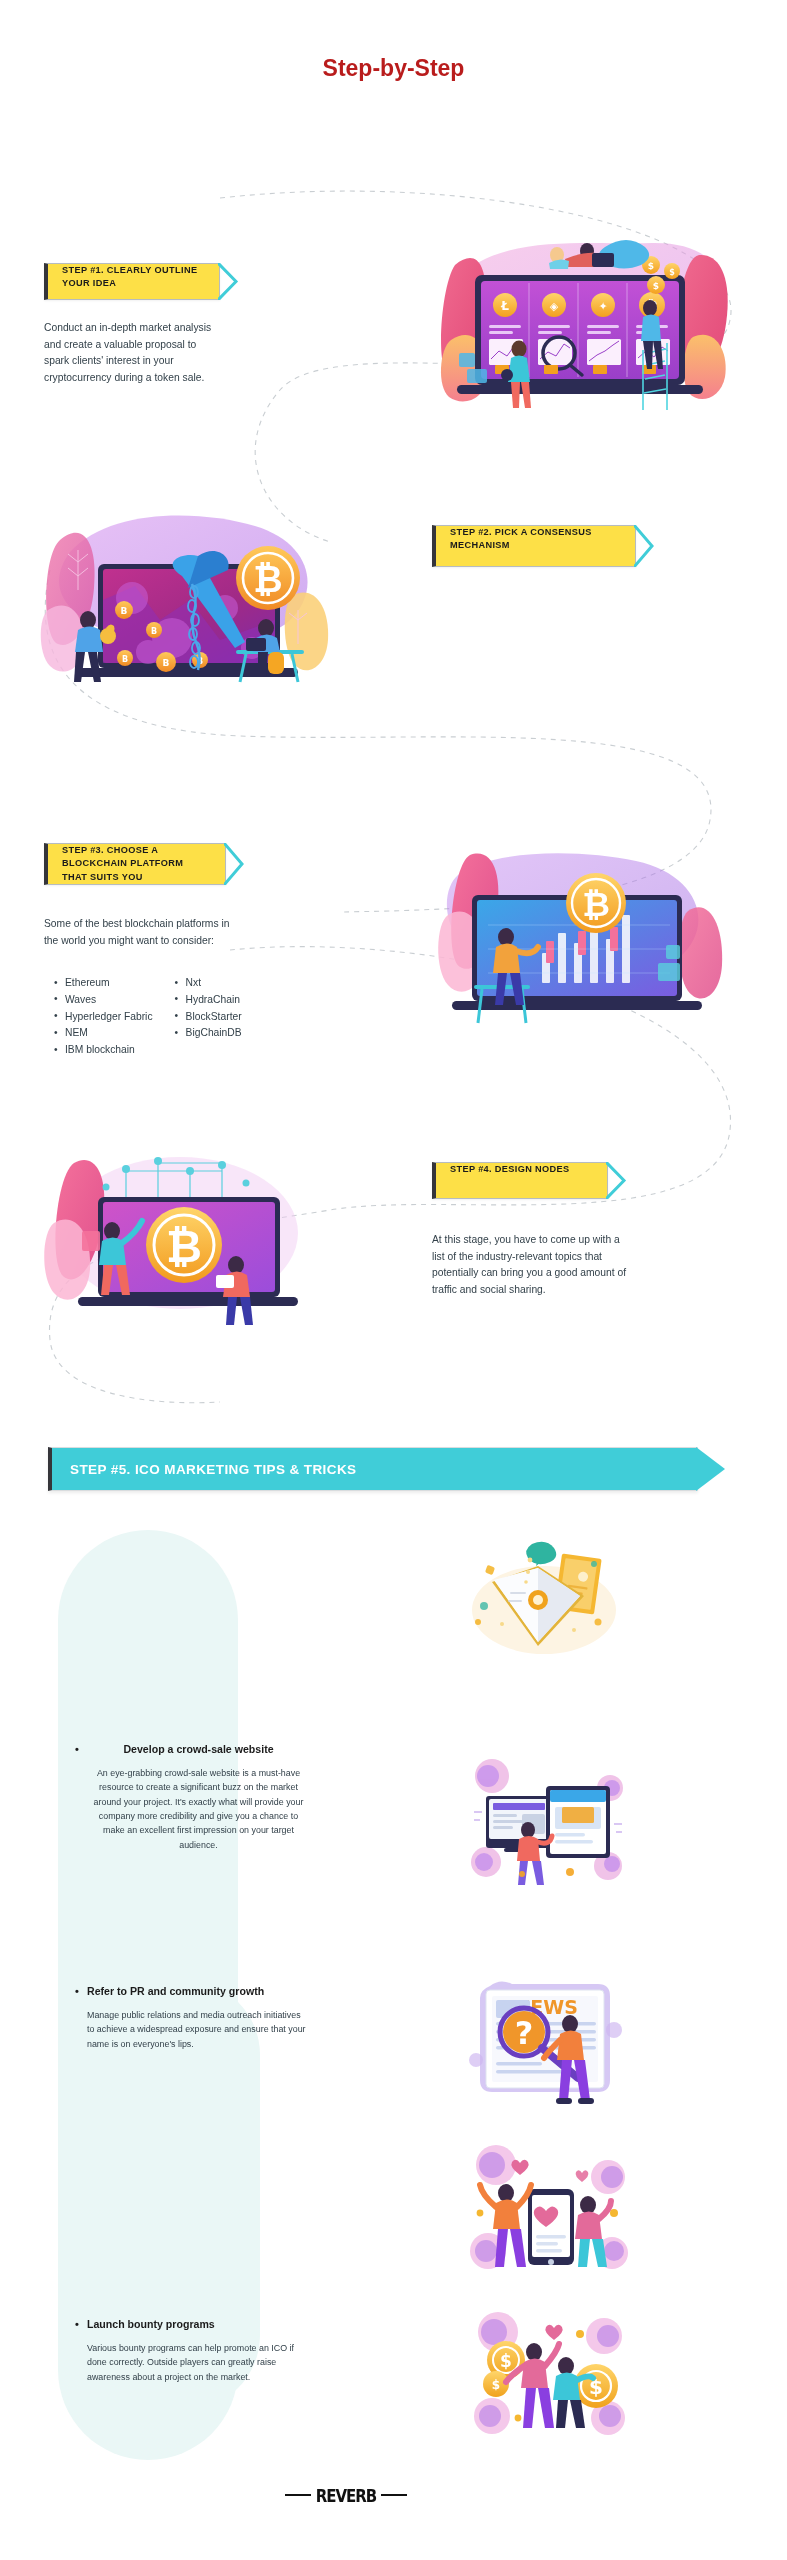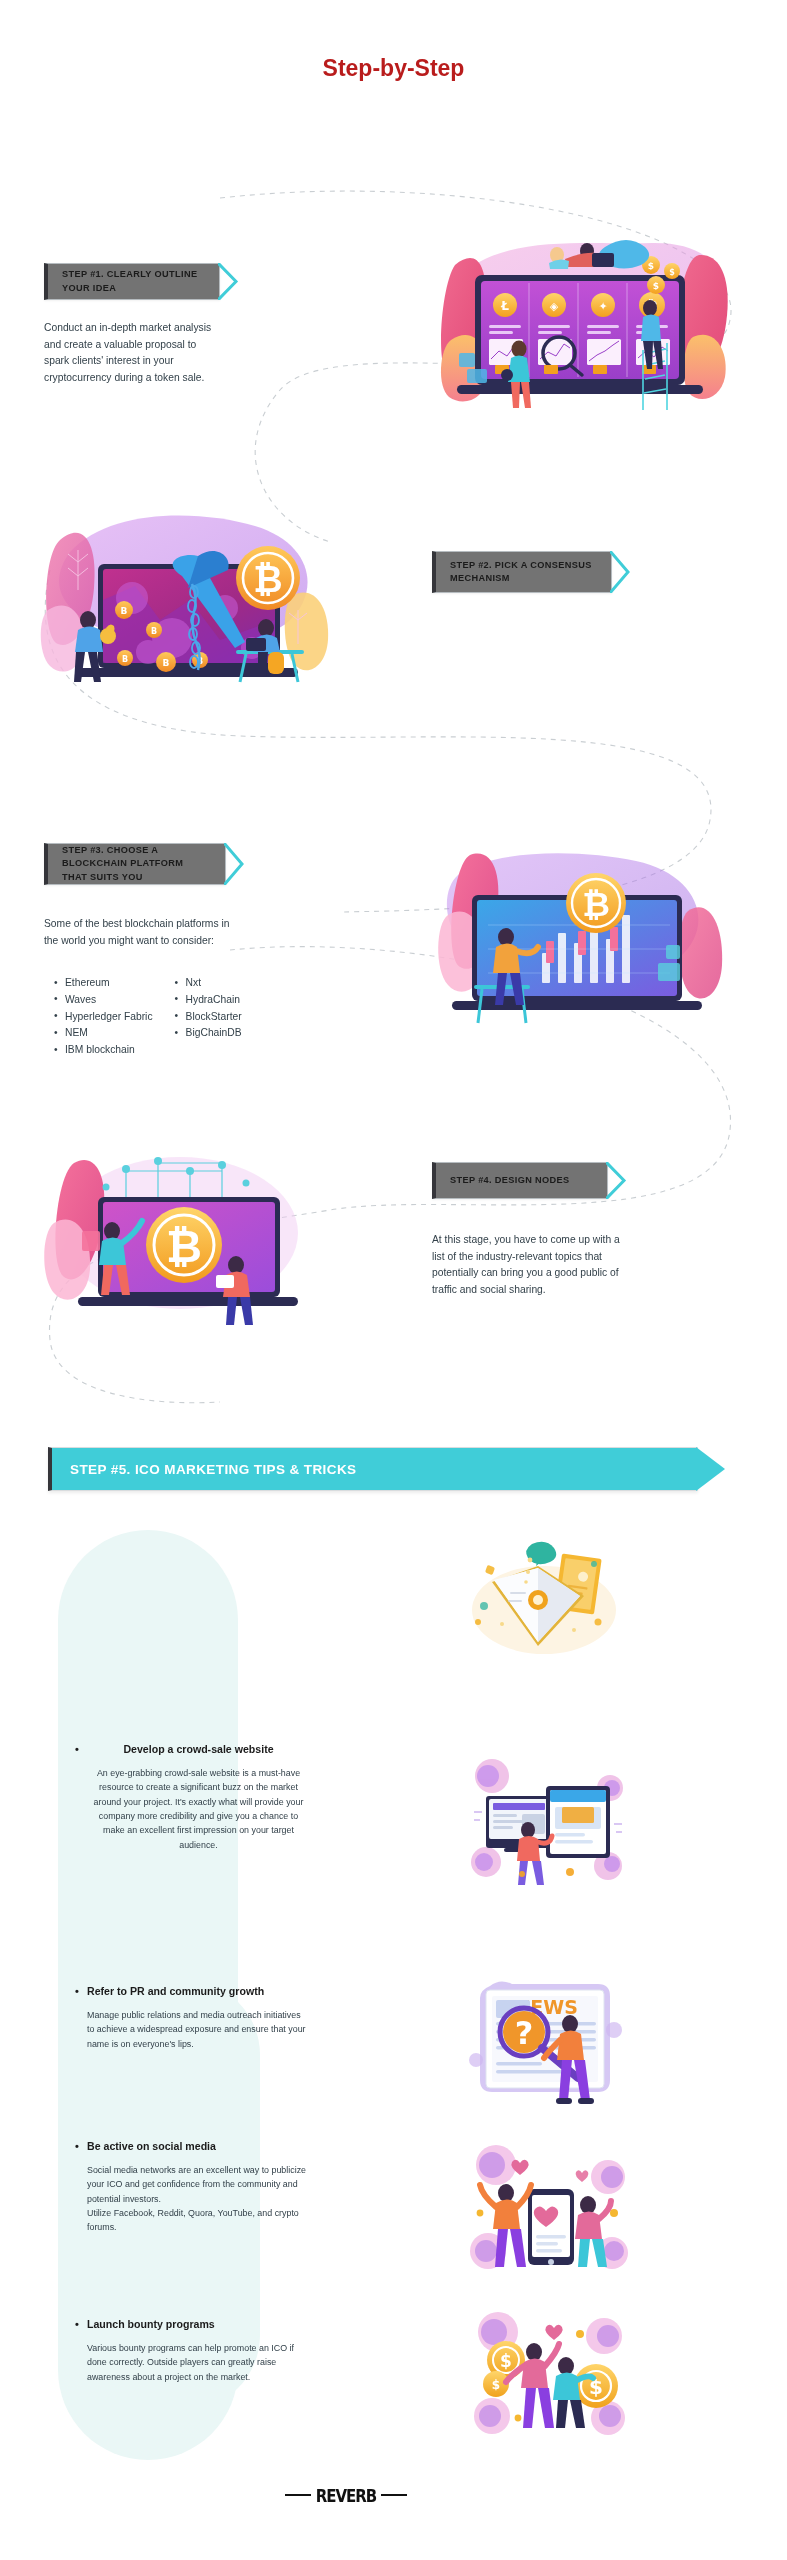--- a/index.html
+++ b/index.html
@@ -33,25 +33,24 @@
   .title-sub {
     margin-top: 11px;
     font-size: 23px;
     font-weight: bold;
     color: #b91c1c;
   }
 
   
   .banner {
     position: absolute;
-    background: #737373;
+    background: #fde047;
     border: 1px solid #b6bcc0;
     border-left: 4px solid #35353a;
     display: flex;
-    align-items: center;
     padding: 0 14px;
     font-size: 9.2px;
     font-weight: bold;
     letter-spacing: 0.35px;
     line-height: 1.45;
     color: #1b1b1b;
     text-transform: uppercase;
     box-shadow: 0 1px 2px rgba(0,0,0,0.06);
   }
   .banner .arrow {
@@ -408,21 +407,21 @@
         <line x1="252" y1="154" x2="258" y2="182" stroke="#3cc6d8" stroke-width="3"></line>
         <ellipse cx="226" cy="128" rx="8" ry="9" fill="#3c2a46"></ellipse>
         <path d="M216 138 q 11 -7, 21 0 l 3 14 h -27Z" fill="#4fa3e8"></path>
         <rect x="206" y="138" width="20" height="13" rx="2" fill="#2b2b52"></rect>
         <path d="M218 152 l 0 24 h 8 l 2 -24Z" fill="#2b2b52"></path>
         <rect x="228" y="152" width="16" height="22" rx="6" fill="#f5a623"></rect>
       </g>
     </svg>
   </div>
 
-  <div class="banner" style="left:432px; top:551px; width:180px; height:42px;">
+  <div class="banner" style="left:432px; top:525px; width:204px; height:42px;">
     <span>STEP #2. PICK A CONSENSUS MECHANISM</span>
     <span class="arrow">
       <svg viewBox="0 0 22 42" preserveAspectRatio="none">
           <path d="M0 0 L18 21 L0 42" fill="none" stroke="#40cdd8" stroke-width="3"></path>
         </svg>
     </span>
   </div>
 
   <div class="illo" style="left:430px; top:845px; width:300px; height:200px;">
     <svg width="300" height="200" viewBox="0 0 300 200">
@@ -575,21 +574,21 @@
   </div>
 
   <div class="banner" style="left:432px; top:1162px; width:176px; height:37px;">
     <span>STEP #4. DESIGN NODES</span>
     <span class="arrow">
       <svg viewBox="0 0 22 37" preserveAspectRatio="none">
           <path d="M0 0 L18 18.5 L0 37" fill="none" stroke="#40cdd8" stroke-width="3"></path>
         </svg>
     </span>
   </div>
-  <div class="body-text" style="left:432px; top:1232px; width:200px;">At this stage, you have to come up with a list of the industry-relevant topics that potentially can bring you a good public of traffic and social sharing.</div>
+  <div class="body-text" style="left:432px; top:1232px; width:200px;">At this stage, you have to come up with a list of the industry-relevant topics that potentially can bring you a good amount of traffic and social sharing.</div>
 
   <div class="banner-teal" style="left:48px; top:1447px; width:650px; height:44px;">
     <span>STEP #5. ICO MARKETING TIPS &amp; TRICKS</span>
     <span class="arrow">
       <svg viewBox="0 0 31 44" preserveAspectRatio="none">
           <path d="M0 0 L29 22 L0 44 Z" fill="#40cdd8"></path>
         </svg>
     </span>
   </div>
 
@@ -735,25 +734,20 @@
         <rect x="116" y="128" width="16" height="6" rx="3" fill="#2b2b52"></rect>
         <path d="M98 70 q -12 12, -16 18" stroke="#f2803c" stroke-width="6" fill="none" stroke-linecap="round"></path>
       </g>
       <g fill="#cdb4f0" opacity="0.65">
         <circle cx="152" cy="60" r="8"></circle>
           <circle cx="14" cy="90" r="7"></circle>
       </g>
     </svg>
   </div>
 
-  <div class="tip" style="left:75px; top:2140px; width:235px;">
-    <div class="tip-title">Be active on social media</div>
-    <div class="tip-body">Social media networks are an excellent way to publicize your ICO and get confidence from the community and potential investors.
-Utilize Facebook, Reddit, Quora, YouTube, and crypto forums.</div>
-  </div>
   <div class="illo" style="left:462px; top:2135px; width:175px; height:150px;">
     <svg width="175" height="150" viewBox="0 0 175 150">
       <circle cx="34" cy="30" r="20" fill="#f4c8ea"></circle>
       <circle cx="146" cy="42" r="17" fill="#f4c8ea"></circle>
       <circle cx="26" cy="116" r="18" fill="#f4c8ea"></circle>
       <circle cx="150" cy="118" r="16" fill="#f4c8ea"></circle>
       <circle cx="30" cy="30" r="13" fill="#cf9ce8"></circle>
       <circle cx="150" cy="42" r="11" fill="#cf9ce8"></circle>
       <circle cx="24" cy="116" r="11" fill="#cf9ce8"></circle>
       <circle cx="152" cy="116" r="10" fill="#cf9ce8"></circle>

